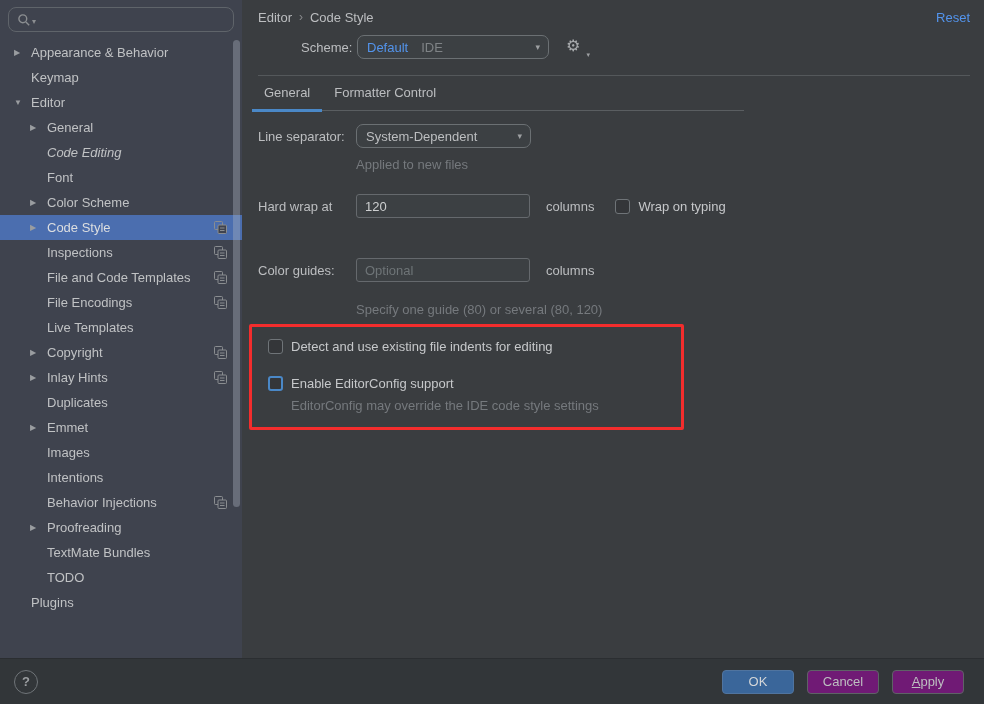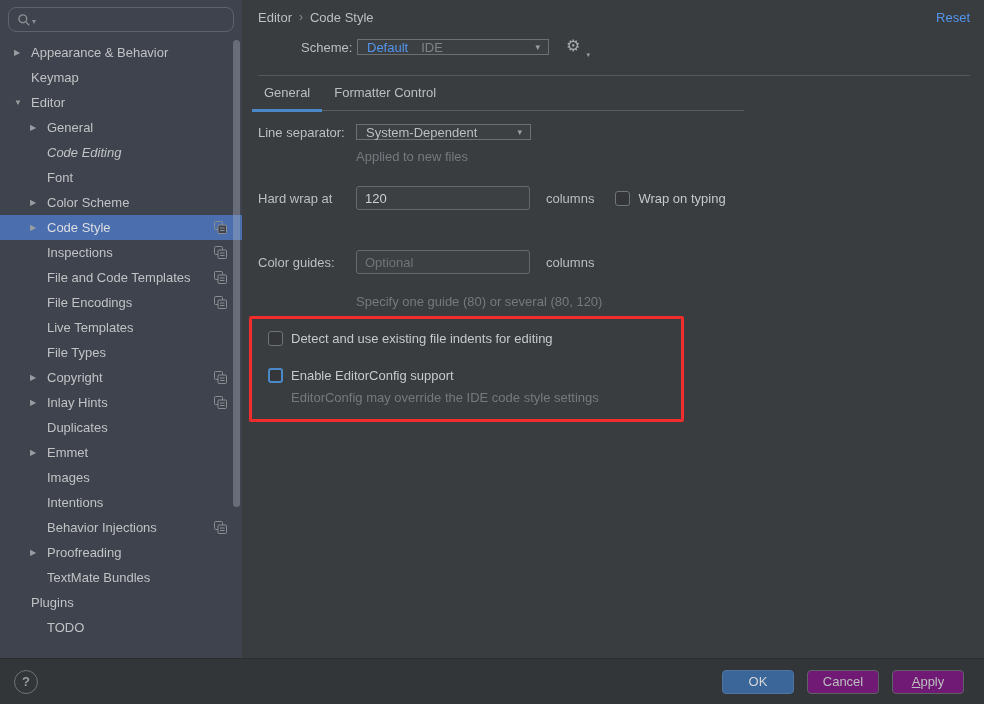--- a/index.html
+++ b/index.html
@@ -39,21 +39,21 @@
   
   .content { flex:1 1 auto; background:#3a3d40; padding:7px 14px 0 16px; position:relative; }
   .topline { display:flex; align-items:center; justify-content:space-between; height:20px; }
   .breadcrumb { display:flex; align-items:center; gap:7px; }
   .bc-item { color:#bcbec0; }
   .bc-sep { color:#87898b; font-size:12px; }
   .reset { color:var(--accent-blue); cursor:pointer; }
 
   .scheme-row { margin-top:7px; height:26px; display:flex; align-items:center; }
   .scheme-lbl { width:56px; flex:0 0 56px;margin-left:43px; }
-  .combo { position:relative; height:16px; background:#3c4043; border:1px solid #6b7073; border-radius:0;
+  .combo { position:relative; height:24px; background:#3c4043; border:1px solid #6b7073; border-radius:7px;
            display:flex; align-items:center; padding:0 22px 0 9px; }
   .combo .carrow { position:absolute; right:8px; top:50%; transform:translateY(-50%); font-size:9px; color:#9da0a2; }
   .scheme-combo { width:192px; }
   .val-blue { color:var(--accent-blue); }
   .val-gray { color:#7f8386; margin-left:13px; }
   .gear-wrap { margin-left:17px; position:relative; width:22px; height:22px; color:#a7aaac; }
   .gear-glyph { font-size:16px; line-height:20px; font-family:"DejaVu Sans",sans-serif; }
   .gear-arrow { position:absolute; right:-2px; bottom:-1px; font-size:7px; color:#9da0a2; }
 
   .hsep { margin-top:15px; height:1px; background:#54585b; }
@@ -183,24 +183,20 @@
               <rect x="4" y="4" width="8.5" height="8.5" rx="1" fill="#3f434e" stroke="#8a8d90"></rect>
               <line x1="6" y1="7" x2="10.5" y2="7" stroke="#8a8d90"></line>
               <line x1="6" y1="9.5" x2="10.5" y2="9.5" stroke="#8a8d90"></line>
             </svg>
           </div>
           <div class="trow" style="padding-left: 28px;">
             <span class="arrow"></span>
             <span class="tlabel">Live Templates</span>
           </div>
           <div class="trow" style="padding-left: 28px;">
-            <span class="arrow"></span>
-            <span class="tlabel">File Types</span>
-          </div>
-          <div class="trow" style="padding-left: 28px;">
             <span class="arrow">▶</span>
             <span class="tlabel">Copyright</span>
             <svg class="pp" width="13" height="13" viewBox="0 0 13 13">
               <rect x="0.5" y="0.5" width="8" height="8" rx="1" fill="none" stroke="#8a8d90"></rect>
               <rect x="4" y="4" width="8.5" height="8.5" rx="1" fill="#3f434e" stroke="#8a8d90"></rect>
               <line x1="6" y1="7" x2="10.5" y2="7" stroke="#8a8d90"></line>
               <line x1="6" y1="9.5" x2="10.5" y2="9.5" stroke="#8a8d90"></line>
             </svg>
           </div>
           <div class="trow" style="padding-left: 28px;">
@@ -240,27 +236,27 @@
             </svg>
           </div>
           <div class="trow" style="padding-left: 28px;">
             <span class="arrow">▶</span>
             <span class="tlabel">Proofreading</span>
           </div>
           <div class="trow" style="padding-left: 28px;">
             <span class="arrow"></span>
             <span class="tlabel">TextMate Bundles</span>
           </div>
+          <div class="trow" style="padding-left: 28px;">
+            <span class="arrow"></span>
+            <span class="tlabel">TODO</span>
+          </div>
           <div class="trow" style="padding-left: 12px;">
             <span class="arrow"></span>
             <span class="tlabel">Plugins</span>
-          </div>
-          <div class="trow" style="padding-left: 28px;">
-            <span class="arrow"></span>
-            <span class="tlabel">TODO</span>
           </div>
         </div>
       <div class="scrollthumb"></div>
     </aside>
 
     <main class="content">
       <div class="topline">
         <div class="breadcrumb" id="breadcrumb">
             <span class="bc-item">Editor</span>
             <span class="bc-sep">›</span>

